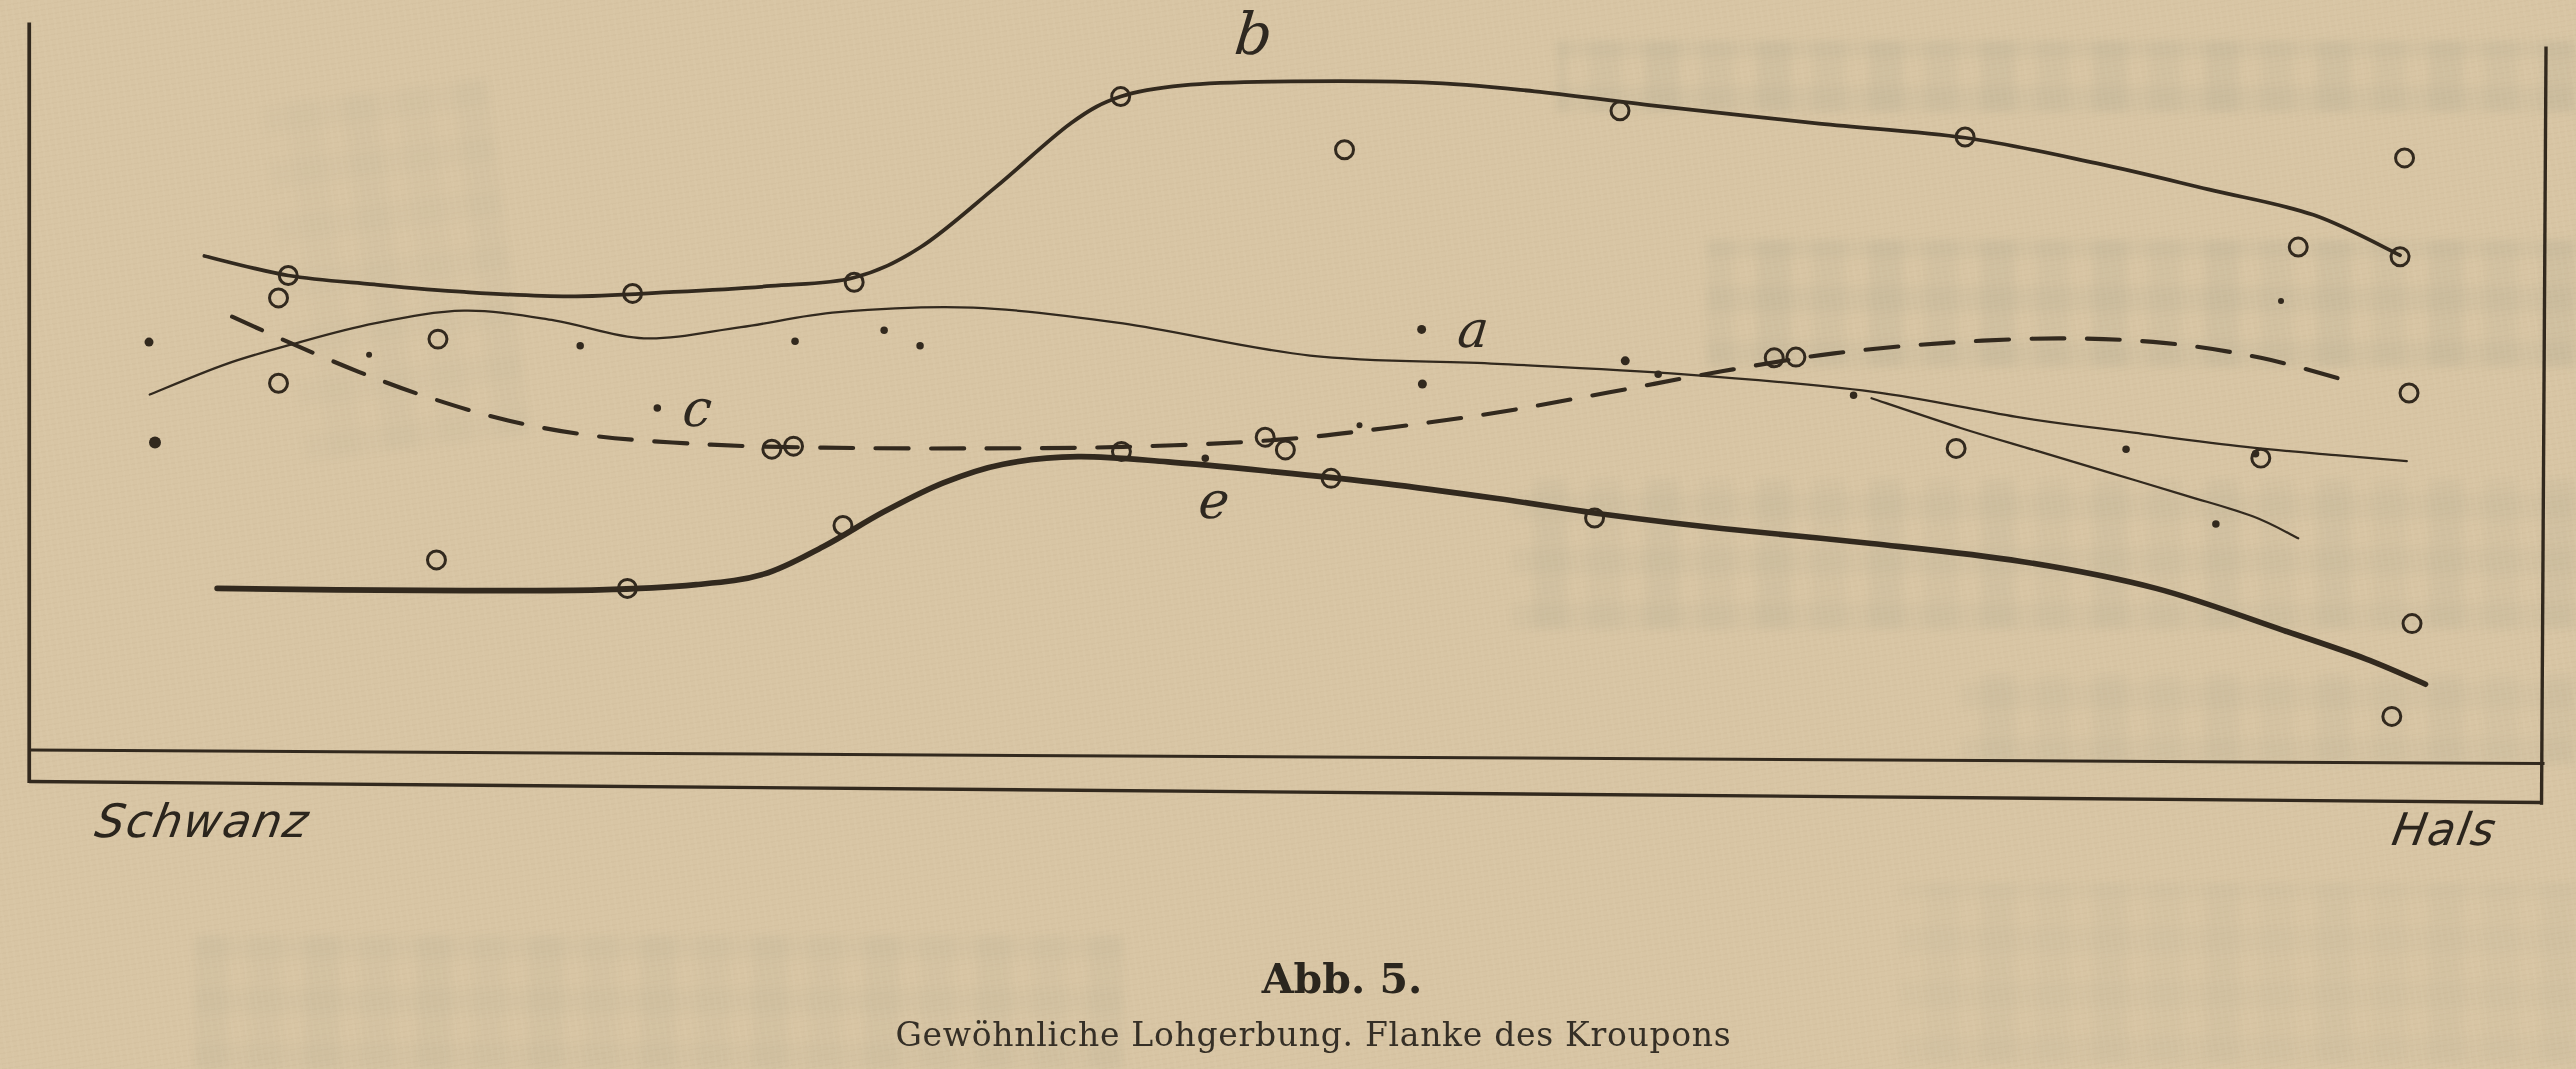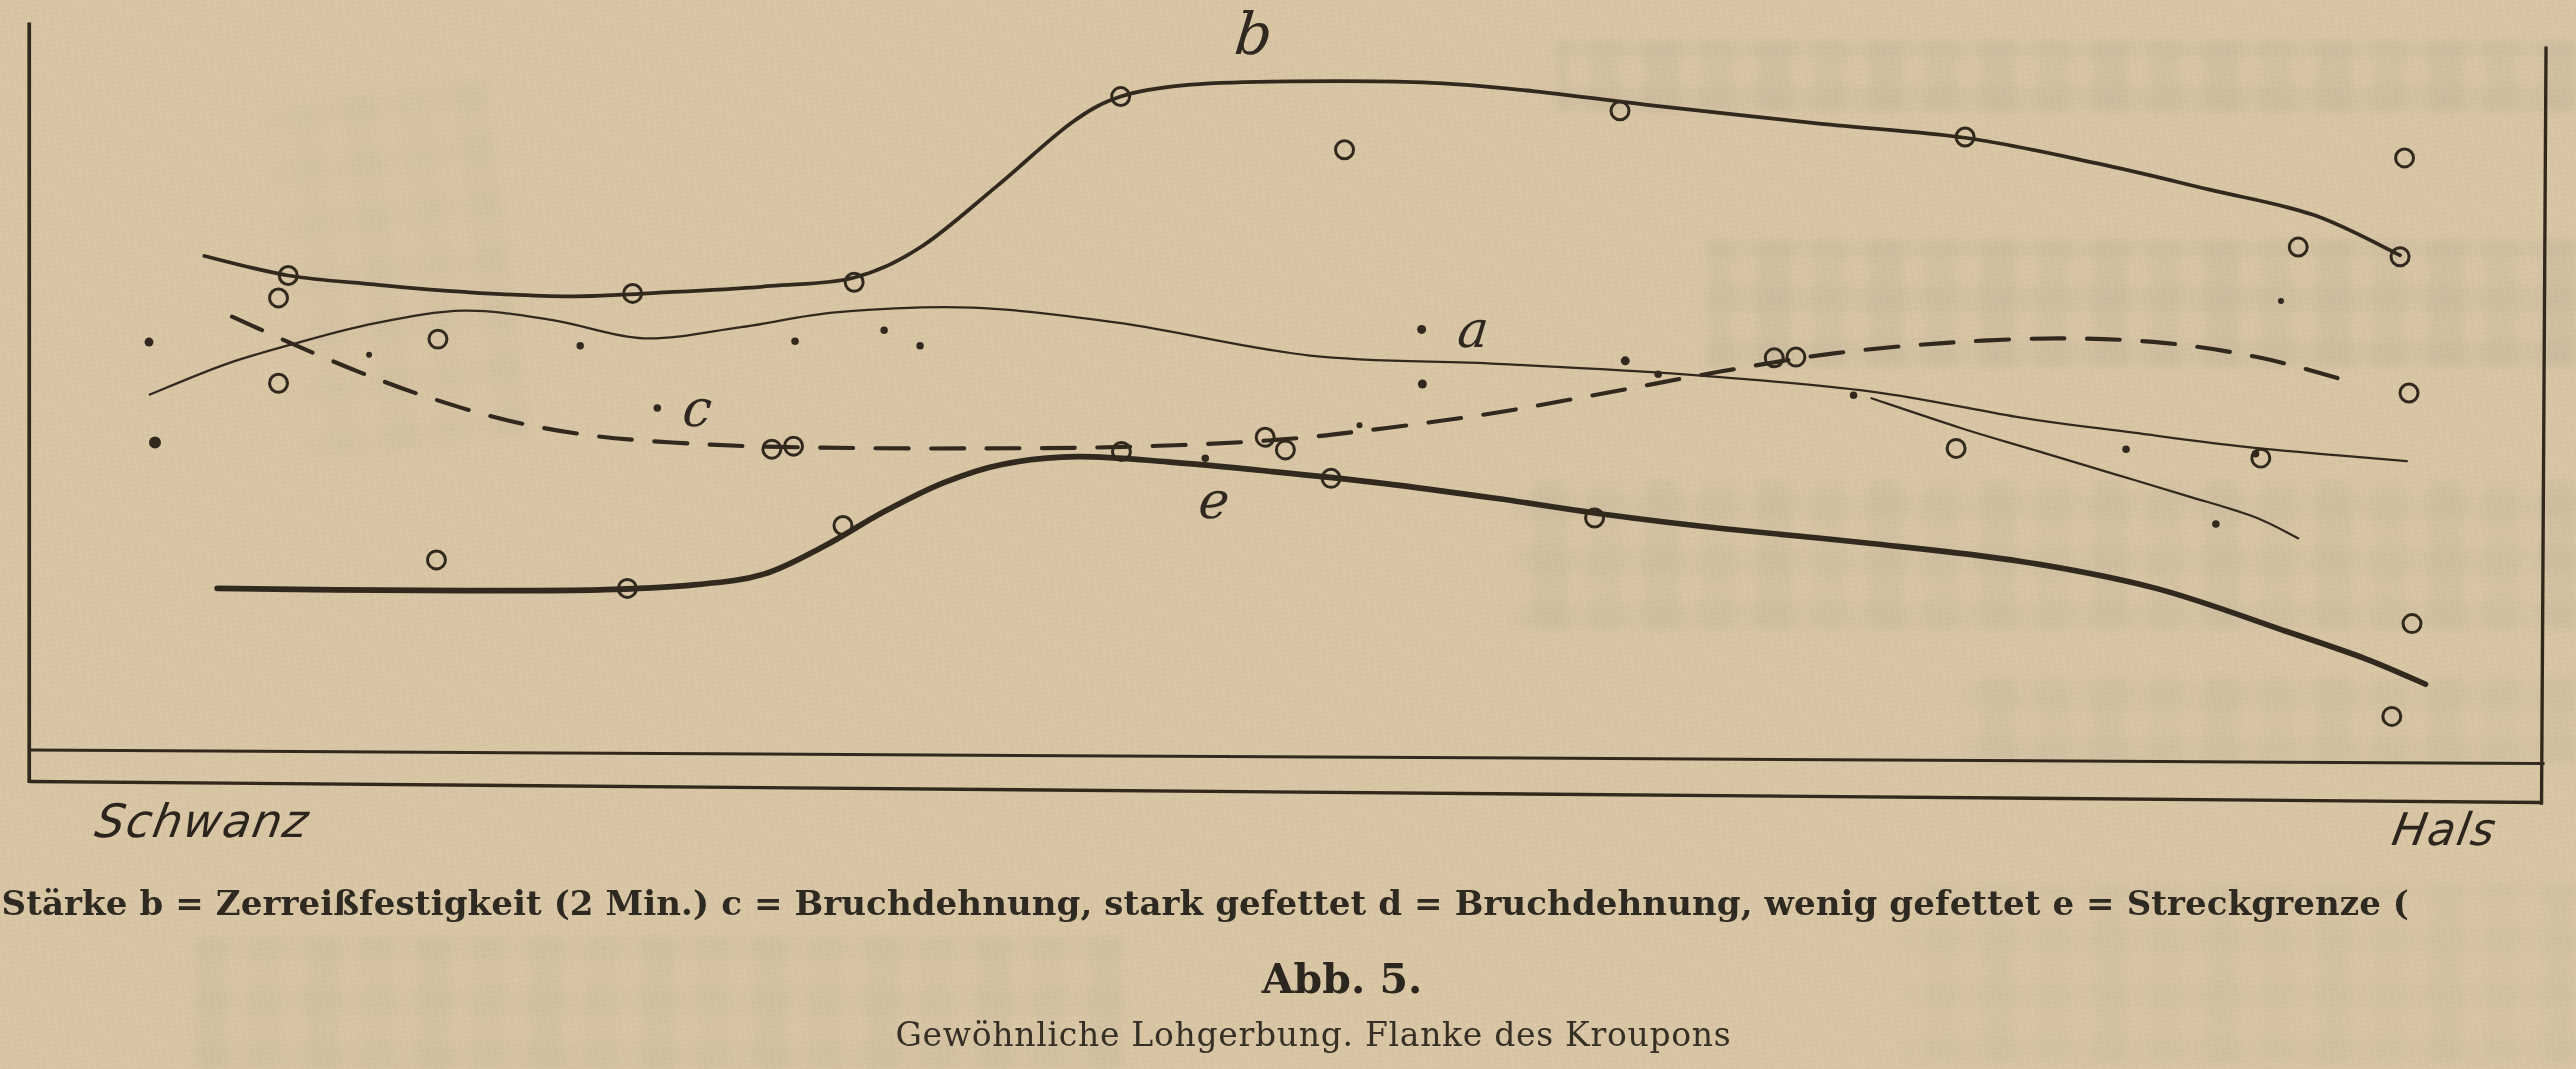--- a/index.html
+++ b/index.html
@@ -133,17 +133,16 @@
     </svg>
 
   <span class="hand-label" style="left:1235px;top:4.5px;font-size:58px;">b</span>
   <span class="hand-label" style="left:1458px;top:304px;font-size:51px;">a</span>
   <span class="hand-label" style="left:683px;top:383px;font-size:51px;">c</span>
   <span class="hand-label" style="left:1199px;top:475px;font-size:51px;">e</span>
 
   <span class="axis-caption" style="left:96px;top:798px;font-size:46px;">Schwanz</span>
   <span class="axis-caption" style="left:2393px;top:807px;font-size:45px;">Hals</span>
 
-  <div class="legend-line">Stärke  b = Zerreißfestigkeit (2 Min.)  c = Bruchdehnung, stark gefettet  d = Bruchdehnung, wenig gefettet  e = Streckgrenze (</div>
   <div class="fig-number">Abb. 5.</div>
   <div class="fig-caption">Gewöhnliche Lohgerbung.  Flanke des Kroupons</div>
 </div>
 
 
 </body></html>

